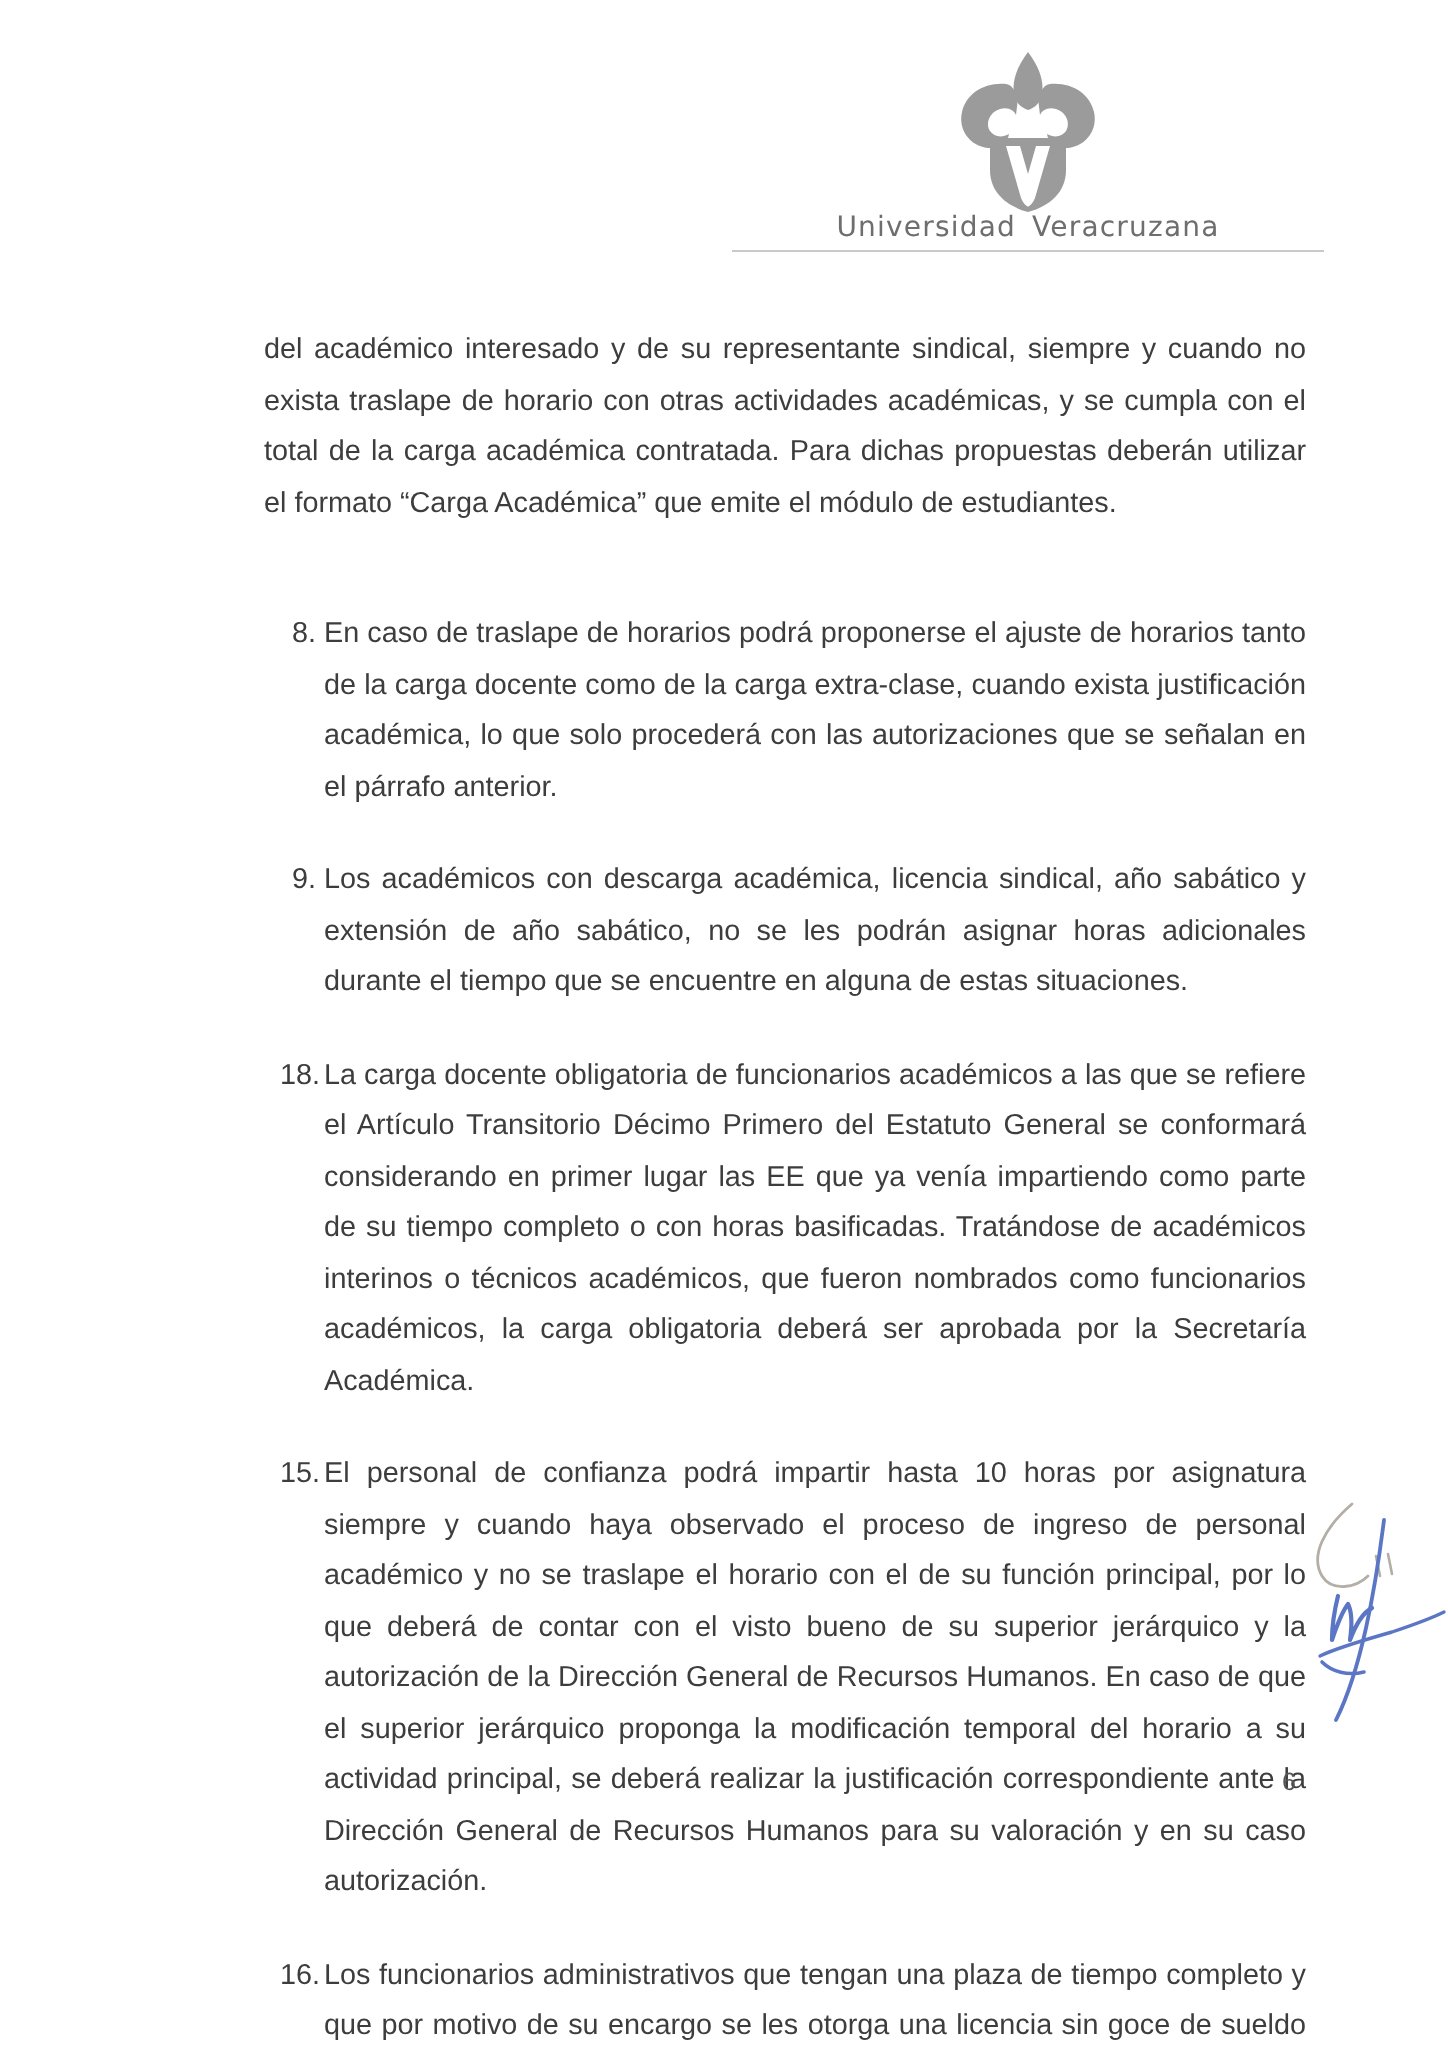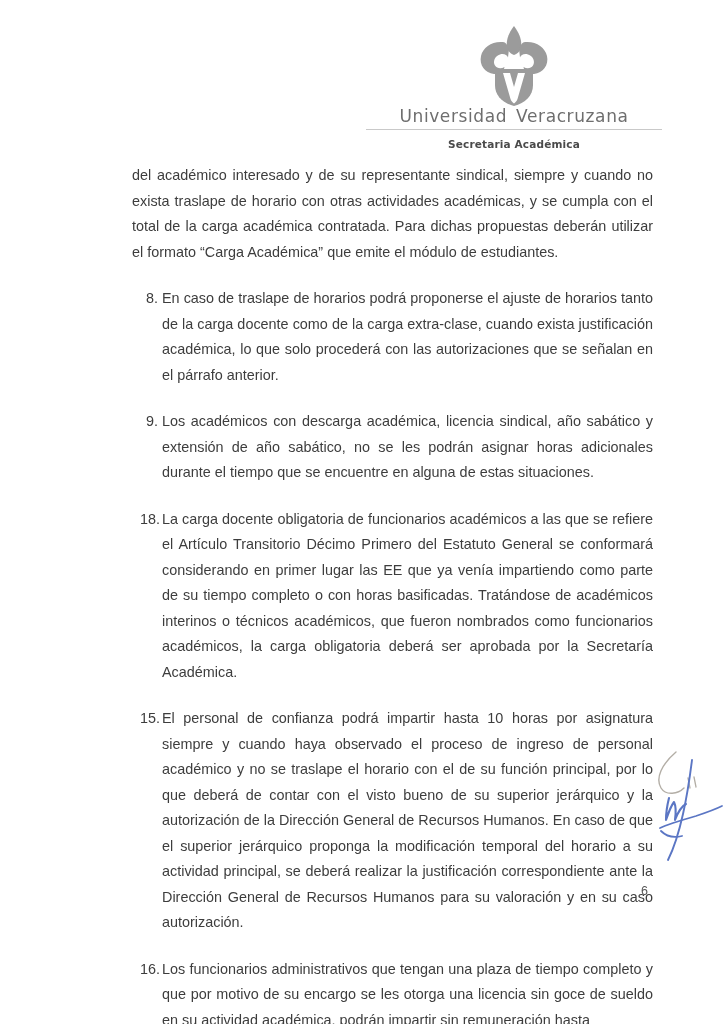--- a/index.html
+++ b/index.html
@@ -27,21 +27,21 @@
   #logo-wrap {
     height: 82px;
     display: flex;
     align-items: flex-end;
     justify-content: center;
   }
   #logo-svg { display: block; }
 
   #uv-name {
     font-family: "DejaVu Sans", sans-serif;
-    font-size: 17px;
+    font-size: 14px;
     letter-spacing: 0.6px;
     color: #6e6e6e;
     word-spacing: 3px;
     padding-bottom: 3px;
   }
   #uv-rule {
     height: 1px;
     background: #c9c9c9;
     margin: 0 2px 7px 2px;
   }
@@ -64,21 +64,21 @@
   .para {
     text-align: justify;
     text-justify: inter-word;
     font-size: 14.4px;
     line-height: 25.5px;
     color: #3d3d3d;
     margin: 0 0 21px 0;
     position: relative;
   }
   .para.lead {
-    margin-bottom: 21px;
+    margin-bottom: 40px;
   }
   
   .para.numbered {
     padding-left: 30px;
   }
   .para.numbered .num {
     position: absolute;
     left: 0;
     top: 0;
     width: 26px;
@@ -127,21 +127,20 @@
 
         <path d="M27 45 H65 V61 C65 72 57 79 46 82 C35 79 27 72 27 61 Z"></path>
       </g>
 
       <path d="M35 49 H42 L46 63 L50 49 H57 L49.5 75 C48.5 77.5 47.3 78.7 46 79.4 C44.7 78.7 43.5 77.5 42.5 75 Z" fill="#ffffff"></path>
     </svg>
   </div>
 
   <div id="uv-name">Universidad Veracruzana</div>
   <div id="uv-rule"></div>
-  <div class="sec-line">Secretaria Académica</div>
 </div>
 
 <div id="doc-body">
 
   <p class="para lead">del académico interesado y de su representante sindical, siempre y cuando no exista traslape de horario con otras actividades académicas, y se cumpla con el total de la carga académica contratada. Para dichas propuestas deberán utilizar el formato “Carga Académica” que emite el módulo de estudiantes.</p>
 
   <p class="para numbered">
     <span class="num">8.</span>
     <span>En caso de traslape de horarios podrá proponerse el ajuste de horarios tanto de la carga docente como de la carga extra-clase, cuando exista justificación académica, lo que solo procederá con las autorizaciones que se señalan en el párrafo anterior.</span>
   </p>

